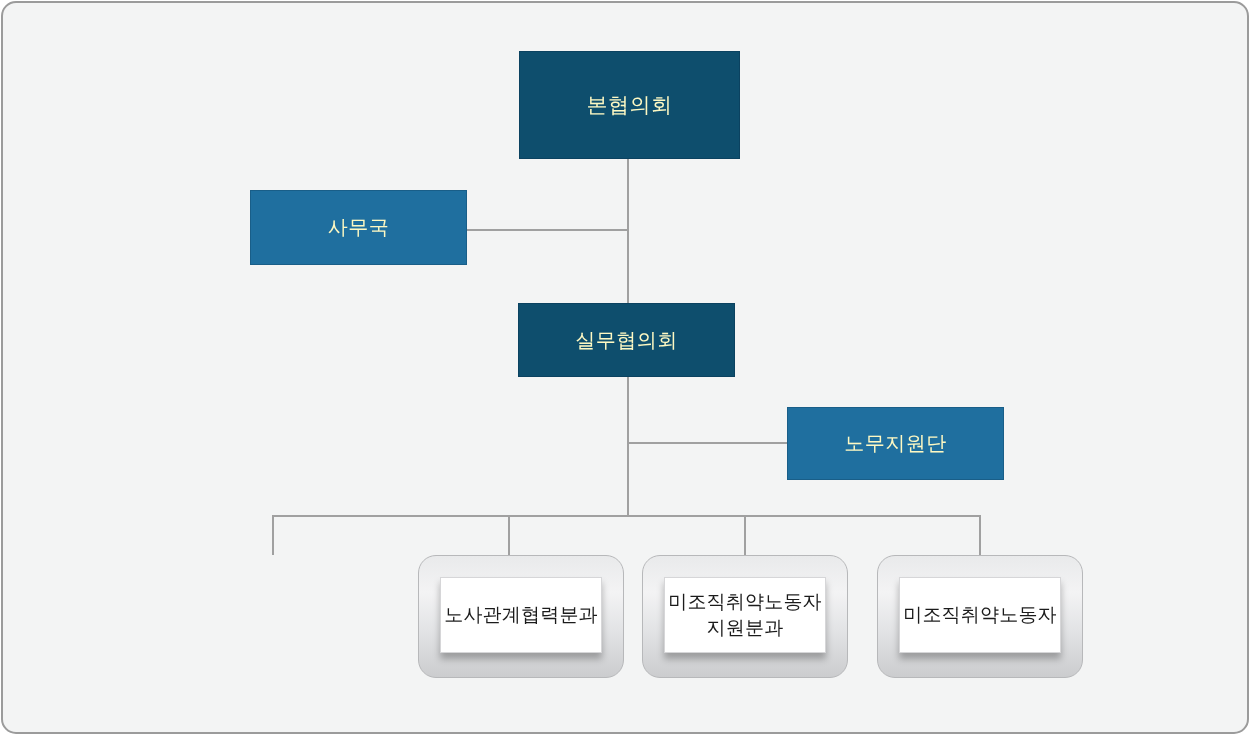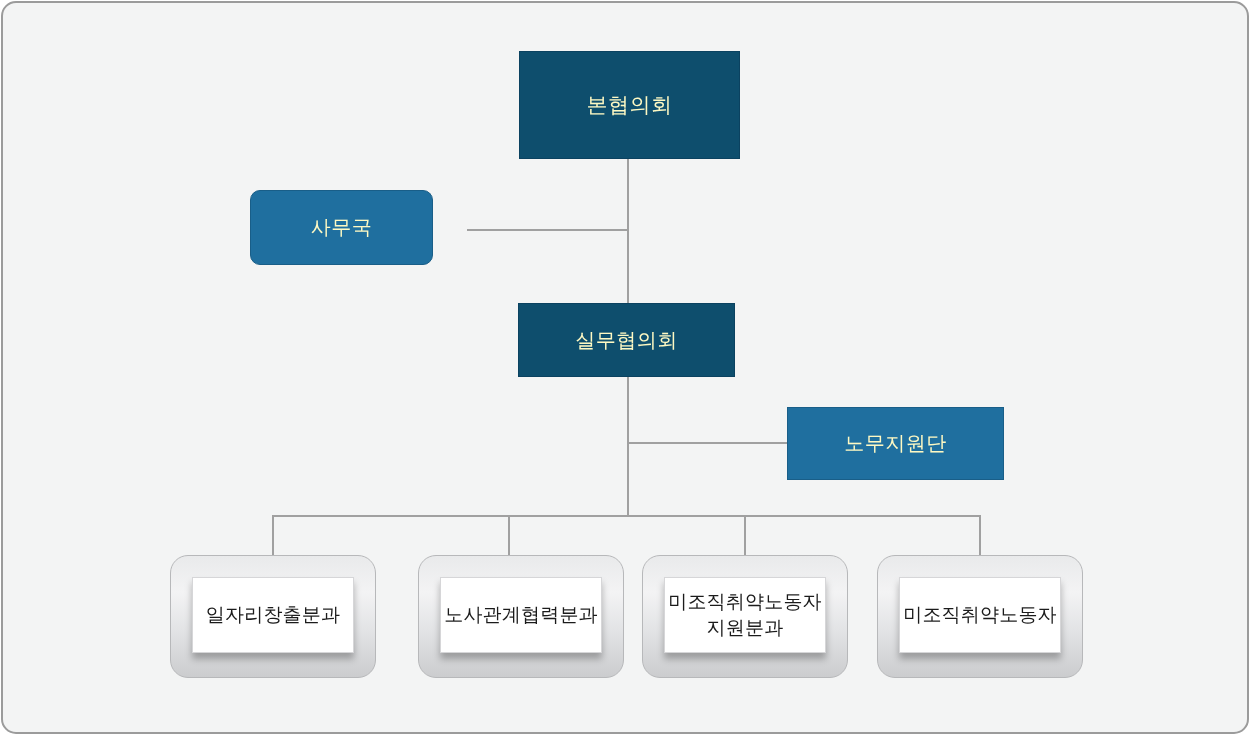--- a/index.html
+++ b/index.html
@@ -99,37 +99,32 @@
   <div class="line h" style="left:272px; top:515px; width:708px;"></div>
   <div class="line v" style="left:272px; top:515px; height:40px;"></div>
   <div class="line v" style="left:508px; top:515px; height:40px;"></div>
   <div class="line v" style="left:744px; top:515px; height:40px;"></div>
   <div class="line v" style="left:979px; top:515px; height:40px;"></div>
 
   <div class="node dark main" style="left:519px; top:51px; width:221px; height:108px;">
     <span class="node-label">본협의회</span>
   </div>
 
-  <div class="node medium" style="left:250px; top:190px; width:183px; height:75px;border-radius:10px;">
+  <div class="node medium" style="left:250px; top:190px; width:217px; height:75px;">
     <span class="node-label">사무국</span>
   </div>
 
   <div class="node dark" style="left:518px; top:303px; width:217px; height:74px;">
     <span class="node-label">실무협의회</span>
   </div>
 
   <div class="node medium" style="left:787px; top:407px; width:217px; height:73px;">
     <span class="node-label">노무지원단</span>
   </div>
 
-  <div class="sub-card" style="left:170px;">
-    <div class="sub-inner">
-      <span class="sub-label">일자리창출분과</span>
-    </div>
-  </div>
 
   <div class="sub-card" style="left:382px;margin-left:36px;">
     <div class="sub-inner">
       <span class="sub-label">노사관계협력분과</span>
     </div>
   </div>
 
   <div class="sub-card" style="left:642px;">
     <div class="sub-inner">
       <span class="sub-label">미조직취약노동자</span>

